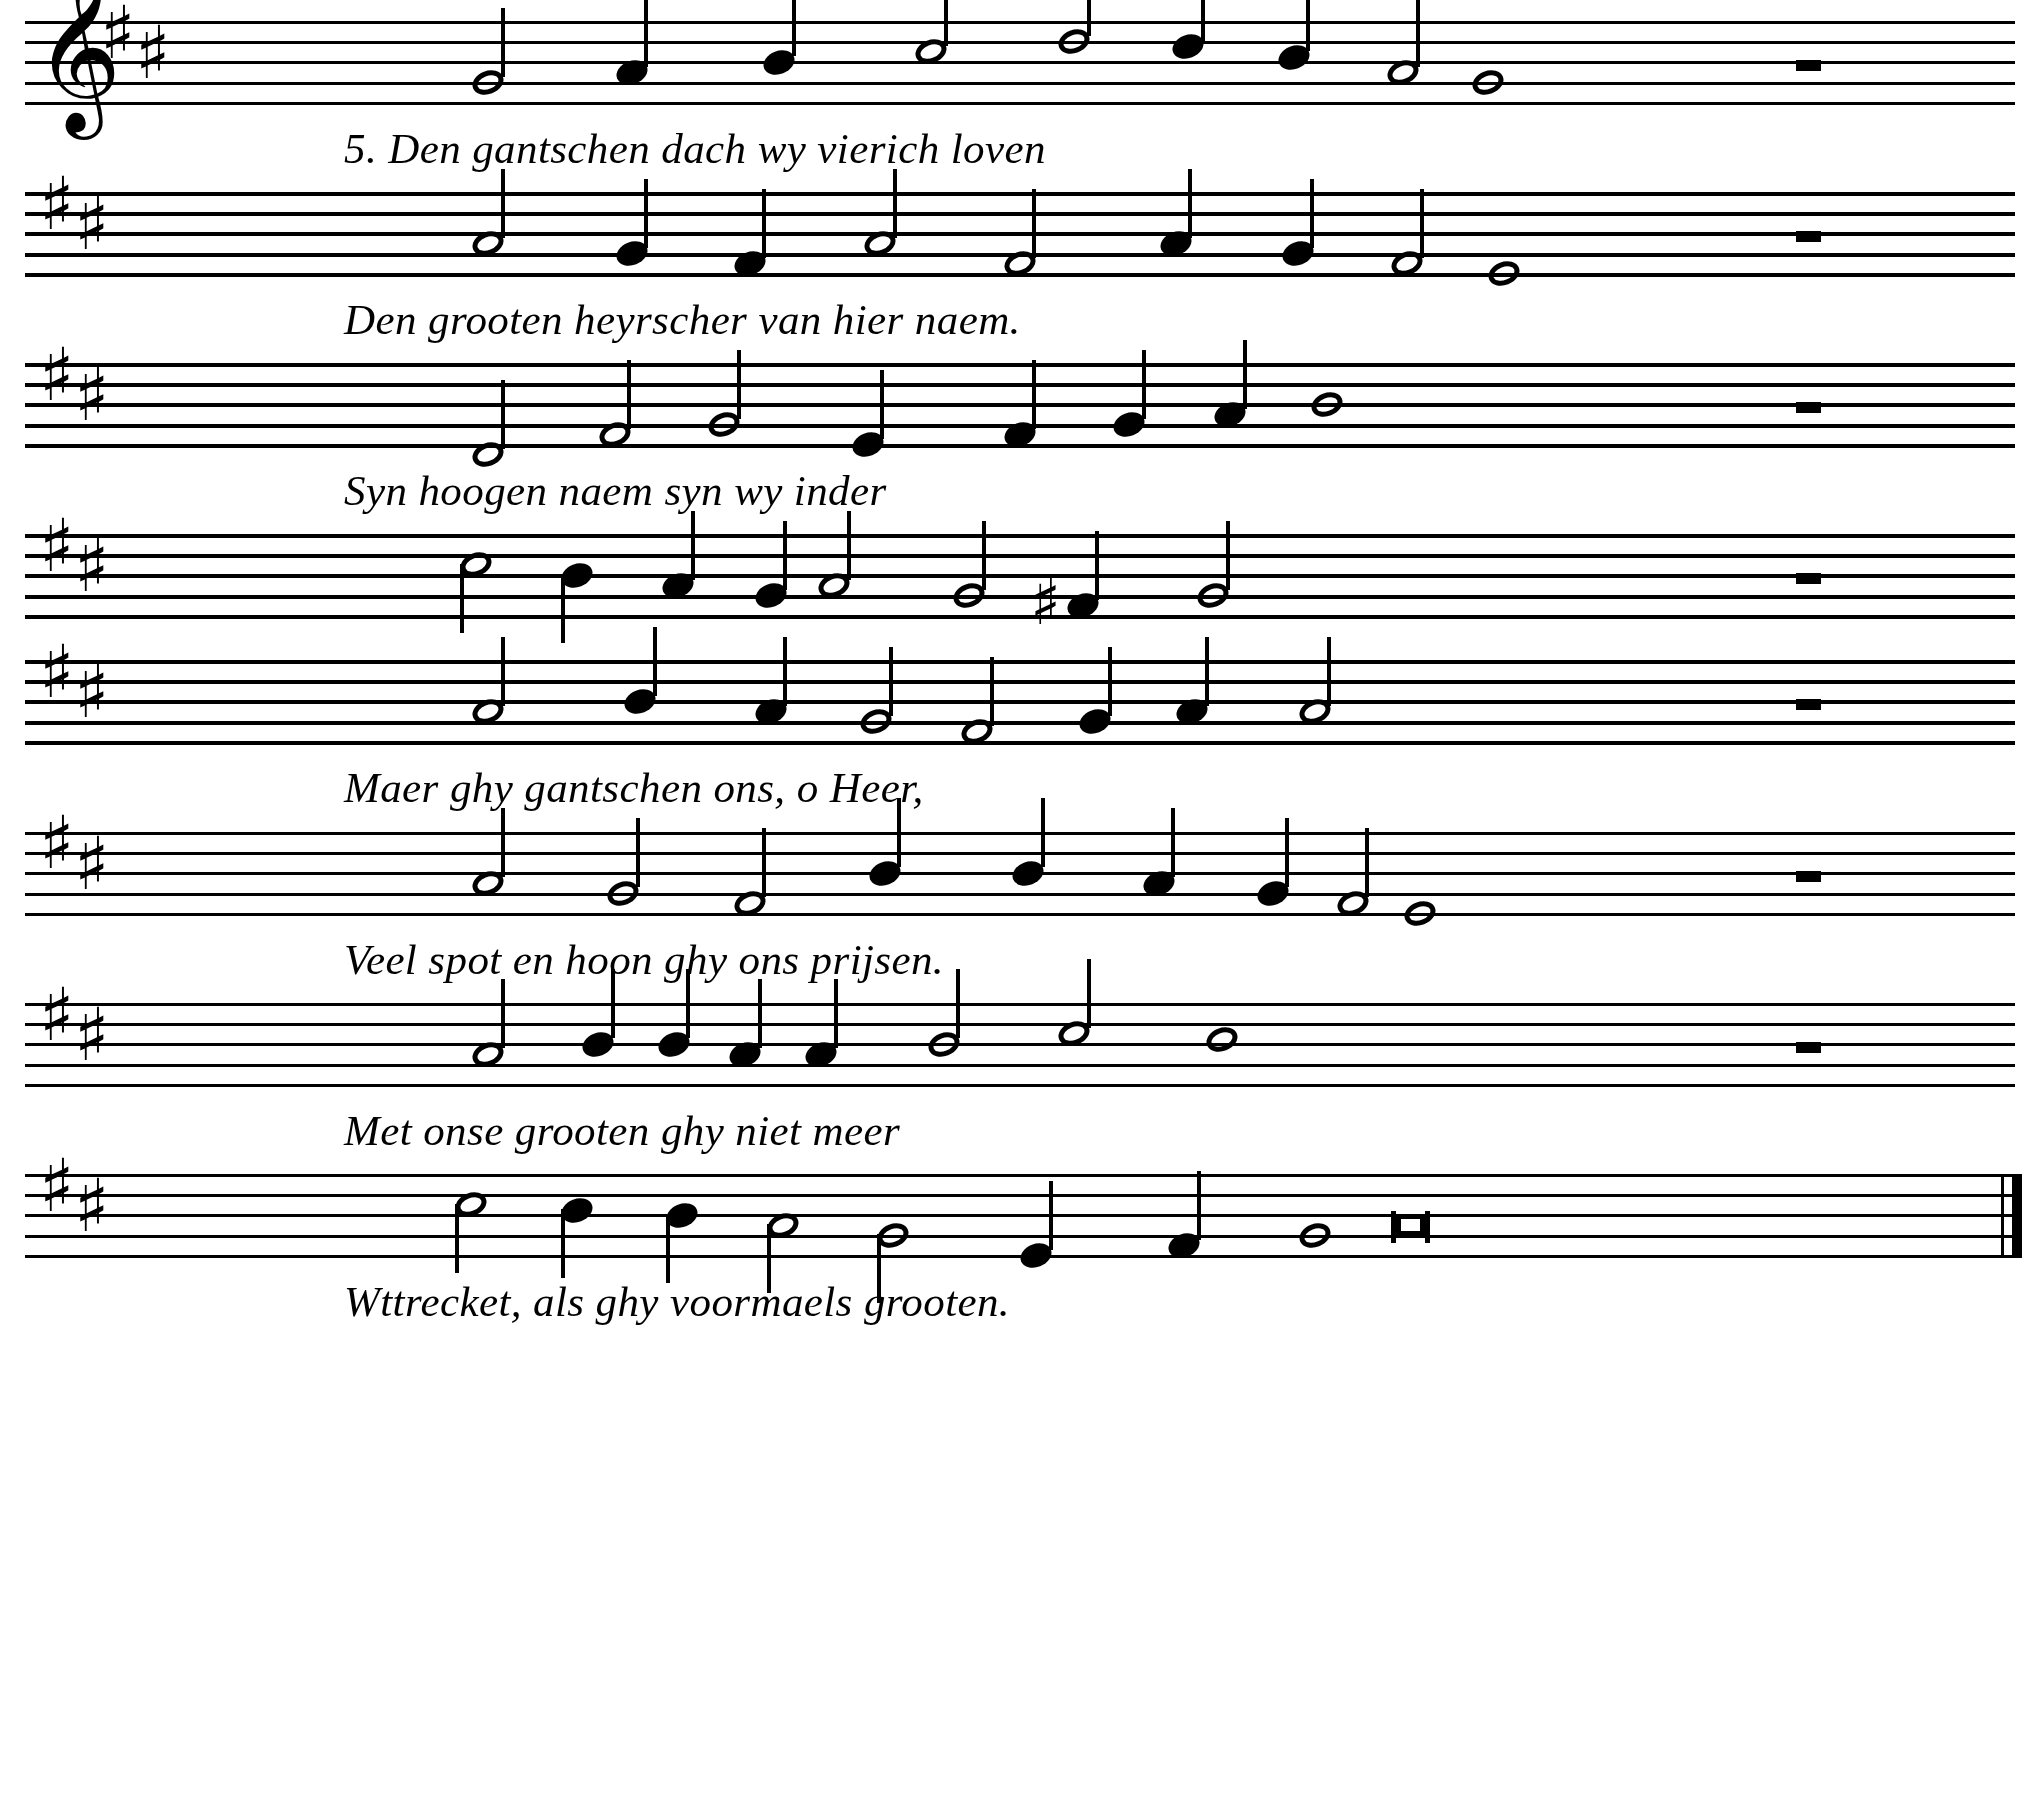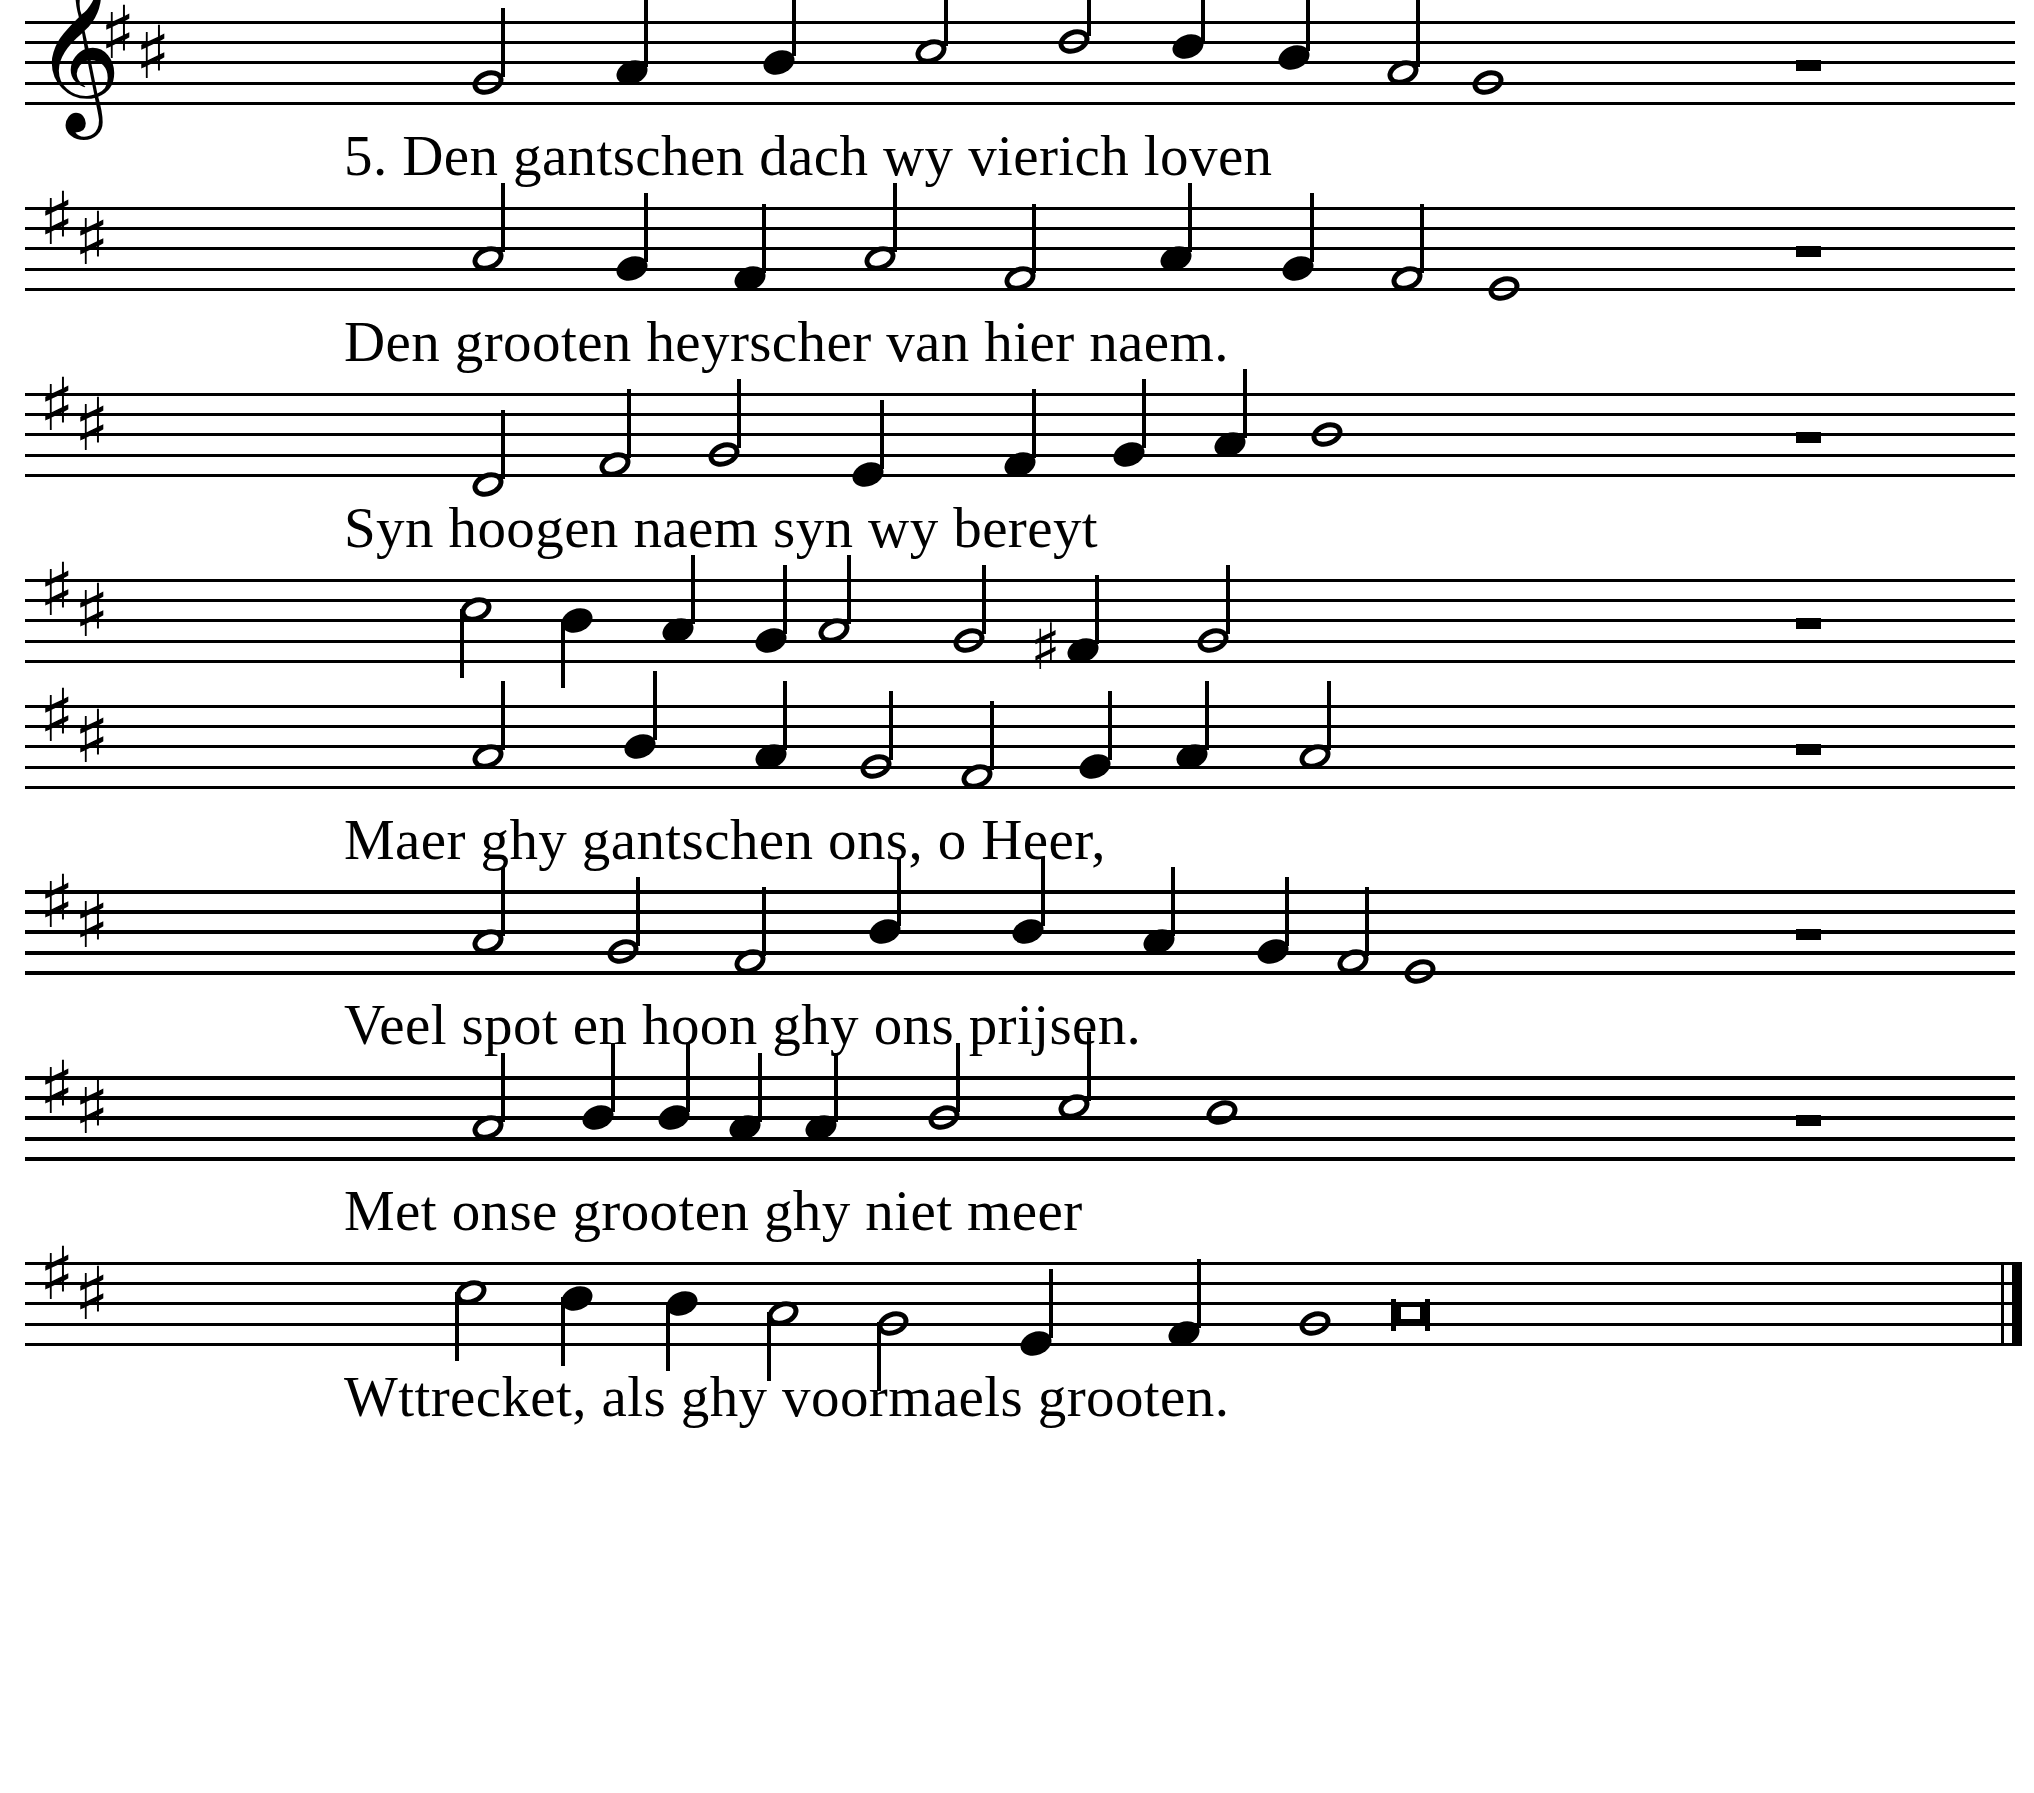--- a/index.html
+++ b/index.html
@@ -130,25 +130,26 @@
     top: -7.6px;
     width: 5px;
     height: 32px;
     background: #000;
   }
   .doublewhole::before { left: -10px; }
   .doublewhole::after { right: -10px; }
 
   
   .lyric {
-    font-size: 57px;
+    font-size: 43px;
     line-height: 1.05;
     padding-left: 344px;
     letter-spacing: 0.4px;
     white-space: nowrap;
+    font-style: italic;
   }
   .lyric.first { padding-left: 344px; }
 </style>
 </head>
 <body>
 
 <div id="sheet">
     <div class="system">
       <div class="staff">
         <div class="staff-lines">
@@ -235,21 +236,21 @@
         <div class="stem" style="left: 880px; top: 28px; height: 69px;"></div>
         <div class="note filled" style="left: 1004px; top: 81px;"></div>
         <div class="stem" style="left: 1032px; top: 17.7px; height: 69px;"></div>
         <div class="note filled" style="left: 1113px; top: 71px;"></div>
         <div class="stem" style="left: 1142px; top: 7.6px; height: 69px;"></div>
         <div class="note filled" style="left: 1214px; top: 61px;"></div>
         <div class="stem" style="left: 1243px; top: -2.5px; height: 69px;"></div>
         <div class="note open" style="left: 1311px; top: 51px;"></div>
         <div class="rest" style="left: 1796px; top: 60px;"></div>
       </div>
-      <div class="lyric">Syn hoogen naem syn wy bereyt</div>
+      <div class="lyric">Syn hoogen naem syn wy inder</div>
     </div>
     <div class="system">
       <div class="staff">
         <div class="staff-lines">
           <div class="ln l0"></div>
           <div class="ln l1"></div>
           <div class="ln l2"></div>
           <div class="ln l3"></div>
           <div class="ln l4"></div>
         </div>

